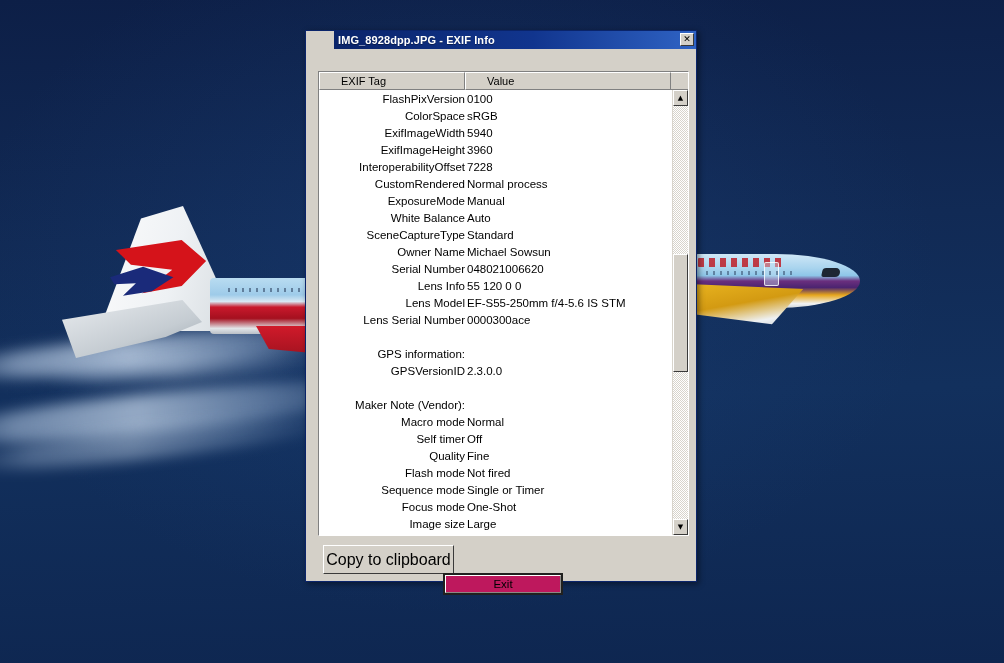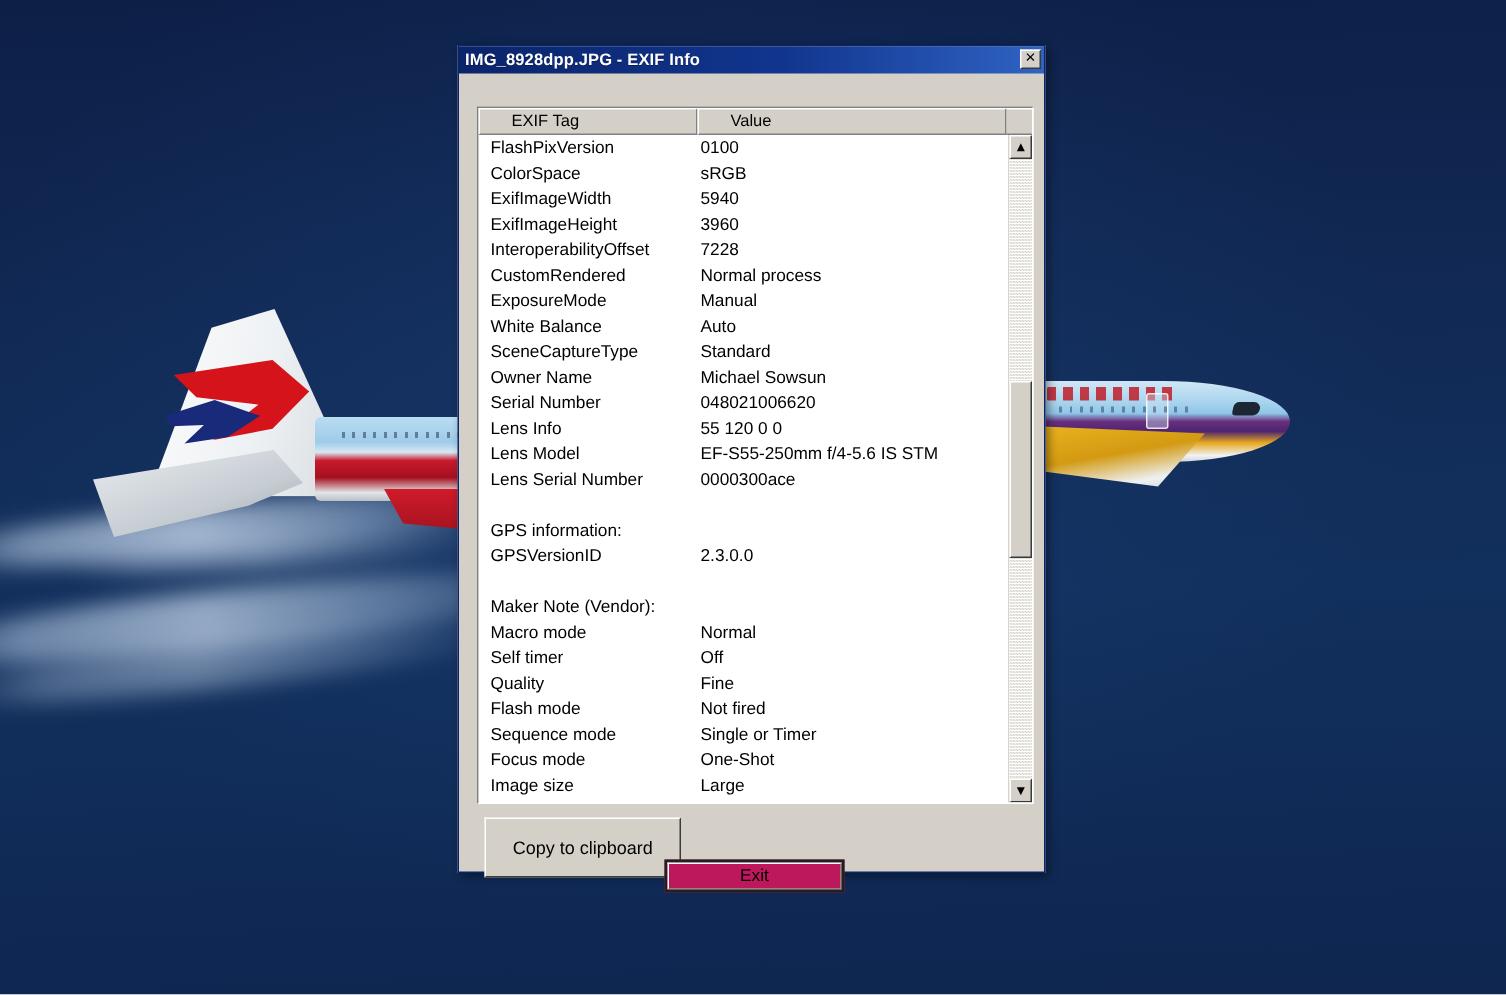--- a/index.html
+++ b/index.html
@@ -121,20 +121,21 @@
     border: 1px solid #0a246a;
     box-shadow: 2px 2px 6px rgba(0,0,0,.45);
     display: flex; flex-direction: column;
   }
   #titlebar {
     height: 18px; flex: 0 0 18px;
     background: linear-gradient(90deg, #0a246a 0%, #11358e 55%, #2f63c4 100%);
     display: flex; align-items: center;
     padding: 0 20px 0 4px;
     position: relative;
+    margin-left: 28px;
   }
   #title-text {
     color: #ffffff; font-size: 11px; font-weight: bold;
     font-family: "Liberation Sans", sans-serif;
     letter-spacing: .1px; white-space: nowrap;
     text-shadow: 0 1px 0 rgba(0,0,0,.35);
   }
   #close-button {
     position: absolute; right: 2px; top: 2px;
     width: 14px; height: 13px;
@@ -168,21 +169,21 @@
   }
   #header-tag   { width: 146px; flex: 0 0 146px; }
   #header-value { flex: 1 1 auto; }
   #header-pad   { width: 17px; flex: 0 0 17px; background: #d4d0c8;
                   border-top: 1px solid #fff; border-bottom: 1px solid #808080; }
 
   #list-scroll-area { flex: 1 1 auto; display: flex; overflow: hidden; }
   #rows { flex: 1 1 auto; background: #fff; overflow: hidden; padding-top: 1px; }
   .row { display: flex; height: 17px; line-height: 17px; font-size: 11.5px; color: #000; }
   .row.spacer { height: 17px; }
-  .cell-tag   { width: 146px; flex: 0 0 146px; padding-left: 8px; white-space: nowrap; overflow: hidden; }
+  .cell-tag   { width: 146px; flex: 0 0 146px; padding-left: 8px; white-space: nowrap; overflow: hidden; text-align: right; }
   .cell-value { flex: 1 1 auto; padding-left: 2px; white-space: nowrap; overflow: hidden; }
 
   
   #vscroll {
     width: 16px; flex: 0 0 16px;
     background: #ffffff;
     display: flex; flex-direction: column;
     border-left: 1px solid #d8d4cc;
   }
   .sb-btn {
@@ -205,24 +206,24 @@
     flex: 0 0 118px;
     background: #d4d0c8;
     border: 1px solid; border-color: #ffffff #3a3a3a #3a3a3a #ffffff;
     cursor: pointer;
   }
   #sb-track-bottom { flex: 1 1 auto; }
 
   
   #copy-button {
     position: absolute; left: 17px; top: 496px;
-    width: 131px; height: 40px;
+    width: 131px; height: 29px;
     background: #d4d0c8;
     border: 1px solid; border-color: #ffffff #3a3a3a #3a3a3a #ffffff;
-    font-size: 12px; color: #000; font-family: "Liberation Sans", sans-serif;
+    font-size: 16px; color: #000; font-family: "Liberation Sans", sans-serif;
     cursor: pointer;
   }
   #exit-button {
     position: absolute; left: 137px; top: 524px;
     width: 120px; height: 22px;
     background: #be185d;
     border: 2px solid #20201f;
     font-size: 11.5px; color: #000; font-family: "Liberation Sans", sans-serif;
     cursor: pointer;
   }

